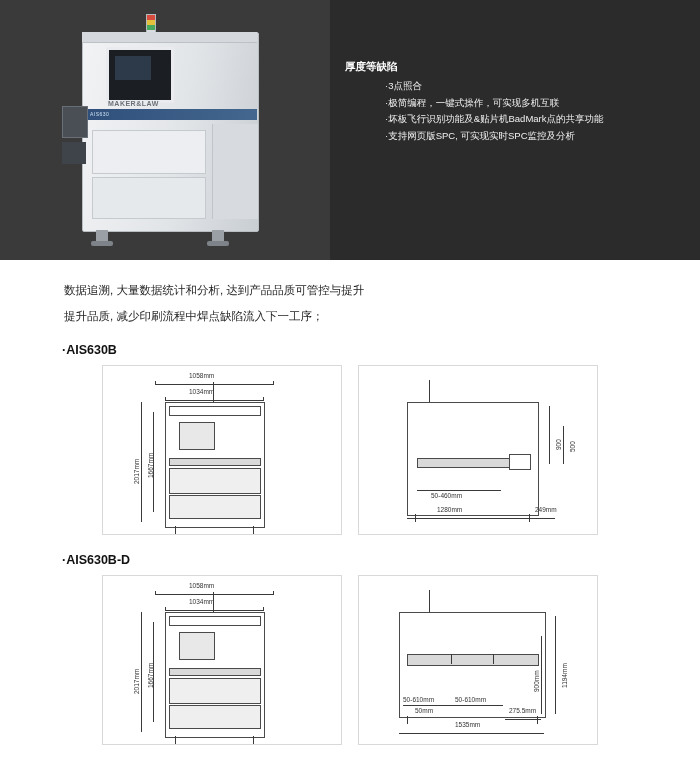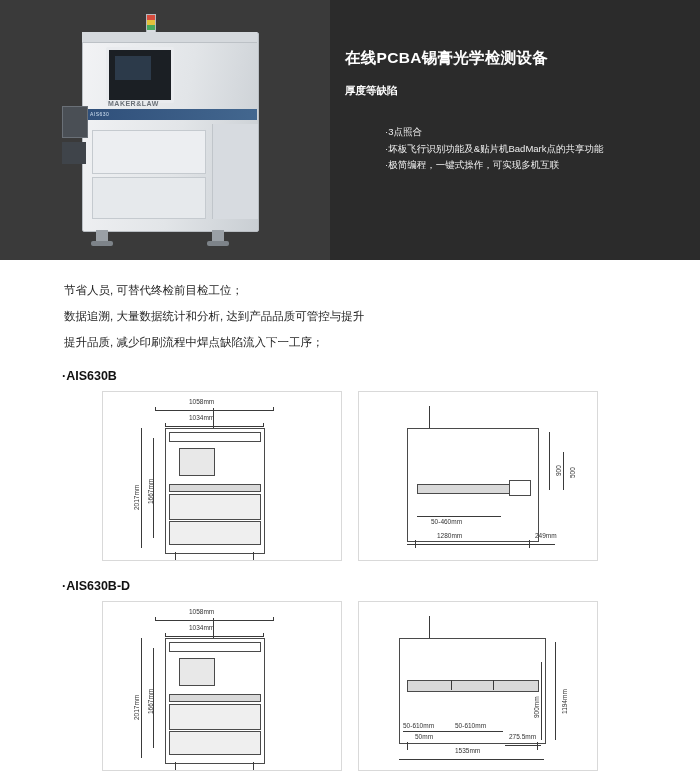--- a/index.html
+++ b/index.html
@@ -196,21 +196,21 @@
     line-height: 24px;
     letter-spacing: .3px;
   }
   .hero-sub {
     margin-top: 14px;
     font-size: 10.5px;
     font-weight: bold;
     color: #ffffff;
   }
   .hero-list {
-    margin-top: 26px;
+    margin-top: 4px;
   }
   .hero-list li {
     list-style: none;
     font-size: 9.5px;
     line-height: 16.5px;
     color: #efefef;
   }
 
   
   .intro {
@@ -308,32 +308,31 @@
       <div class="m-vent"></div>
       <div class="m-vent2"></div>
       <div class="m-leg l"></div>
       <div class="m-leg r"></div>
       <div class="m-foot l"></div>
       <div class="m-foot r"></div>
     </div>
   </div>
 
   <div class="hero-text">
-    <div class="hero-title">在线PCBA锡膏光学检测设备</div>
     <div class="hero-sub">厚度等缺陷</div>
     <ul class="hero-list">
       <li>·3点照合</li>
+      <li>·极简编程，一键式操作，可实现多机互联</li>
       <li>·坏板飞行识别功能及&amp;贴片机BadMark点的共享功能</li>
-      <li>·极简编程，一键式操作，可实现多机互联</li>
+      <li>·支持网页版SPC, 可实现实时SPC监控及分析</li>
     </ul>
   </div>
 </div>
 
 <div class="intro">
-  <p>节省人员, 可替代终检前目检工位；</p>
   <p>数据追溯, 大量数据统计和分析, 达到产品品质可管控与提升</p>
   <p>提升品质, 减少印刷流程中焊点缺陷流入下一工序；</p>
 </div>
 
 <div class="model-head">·AIS630B</div>
 <div class="diagram-row">
 
   <div class="diagram-box">
     <div class="dim-label" style="left:86px; top:6px;">1058mm</div>
     <div class="line-h" style="left:52px; top:18px; width:118px;"></div>

